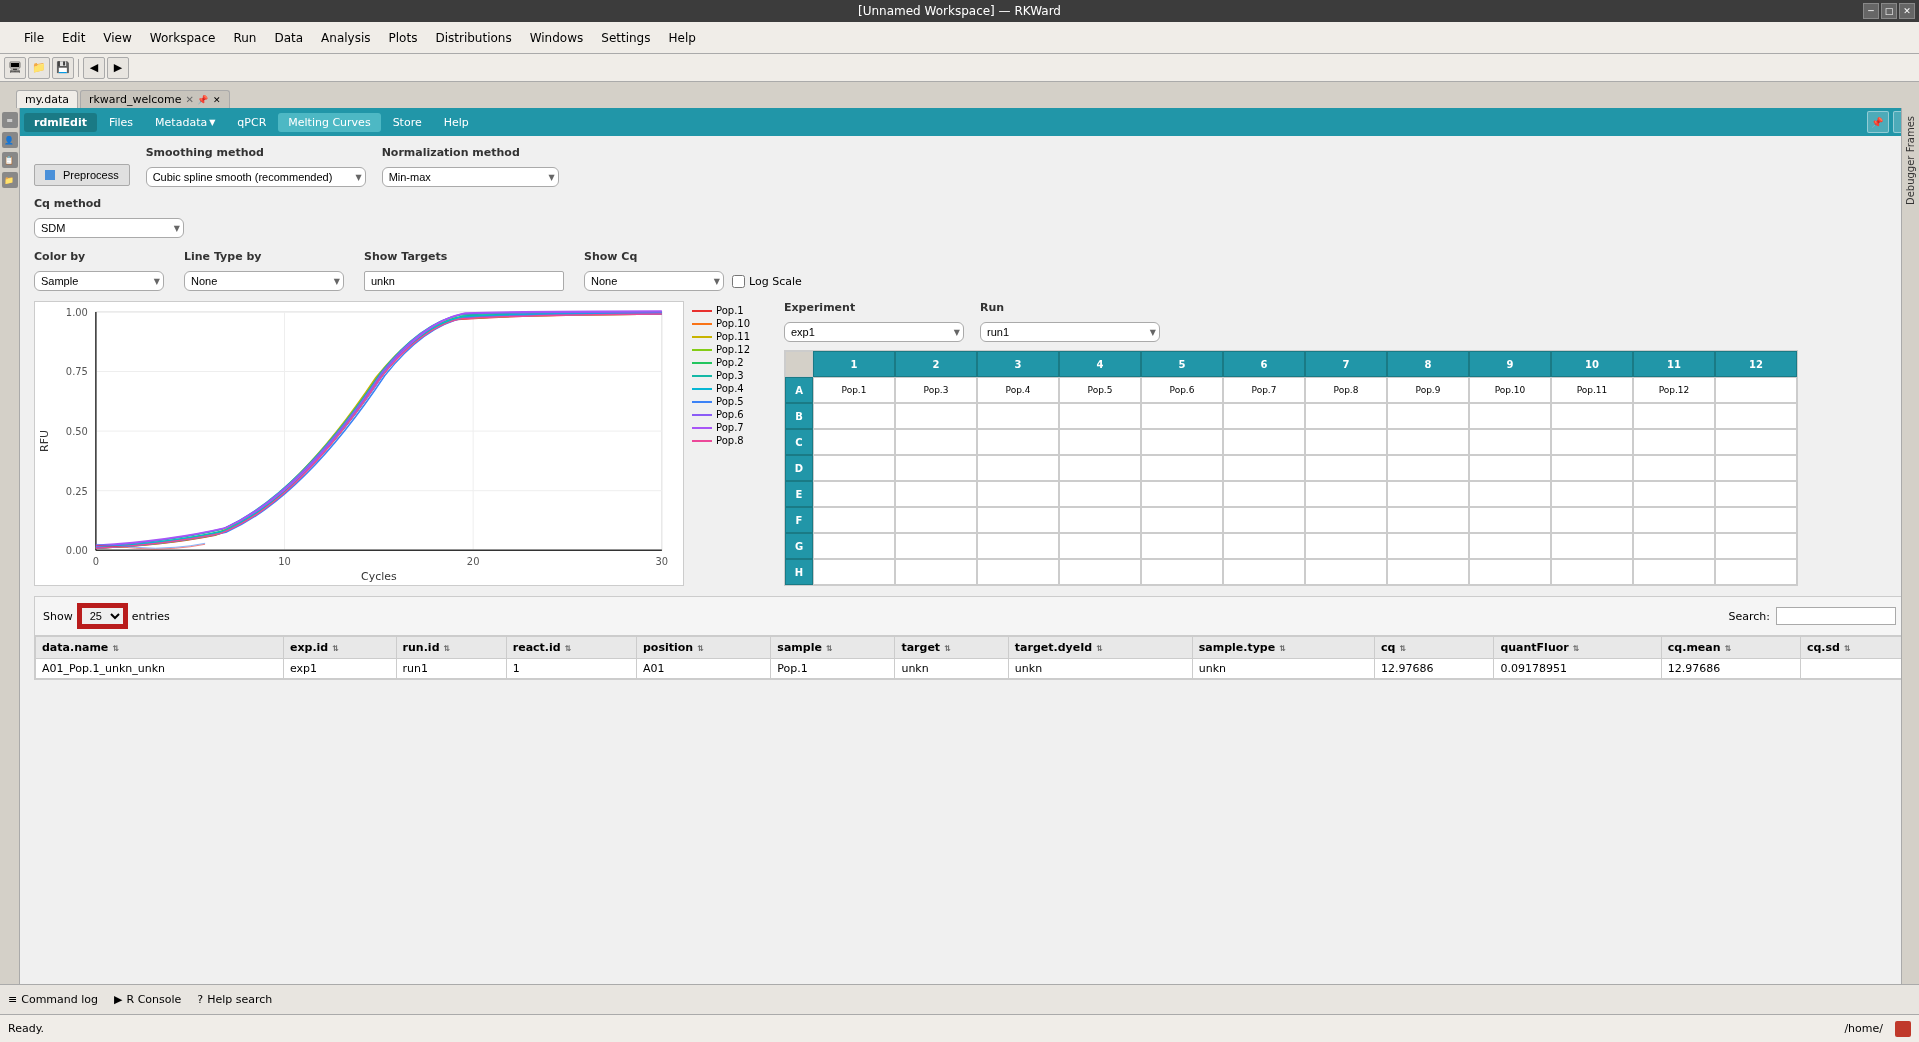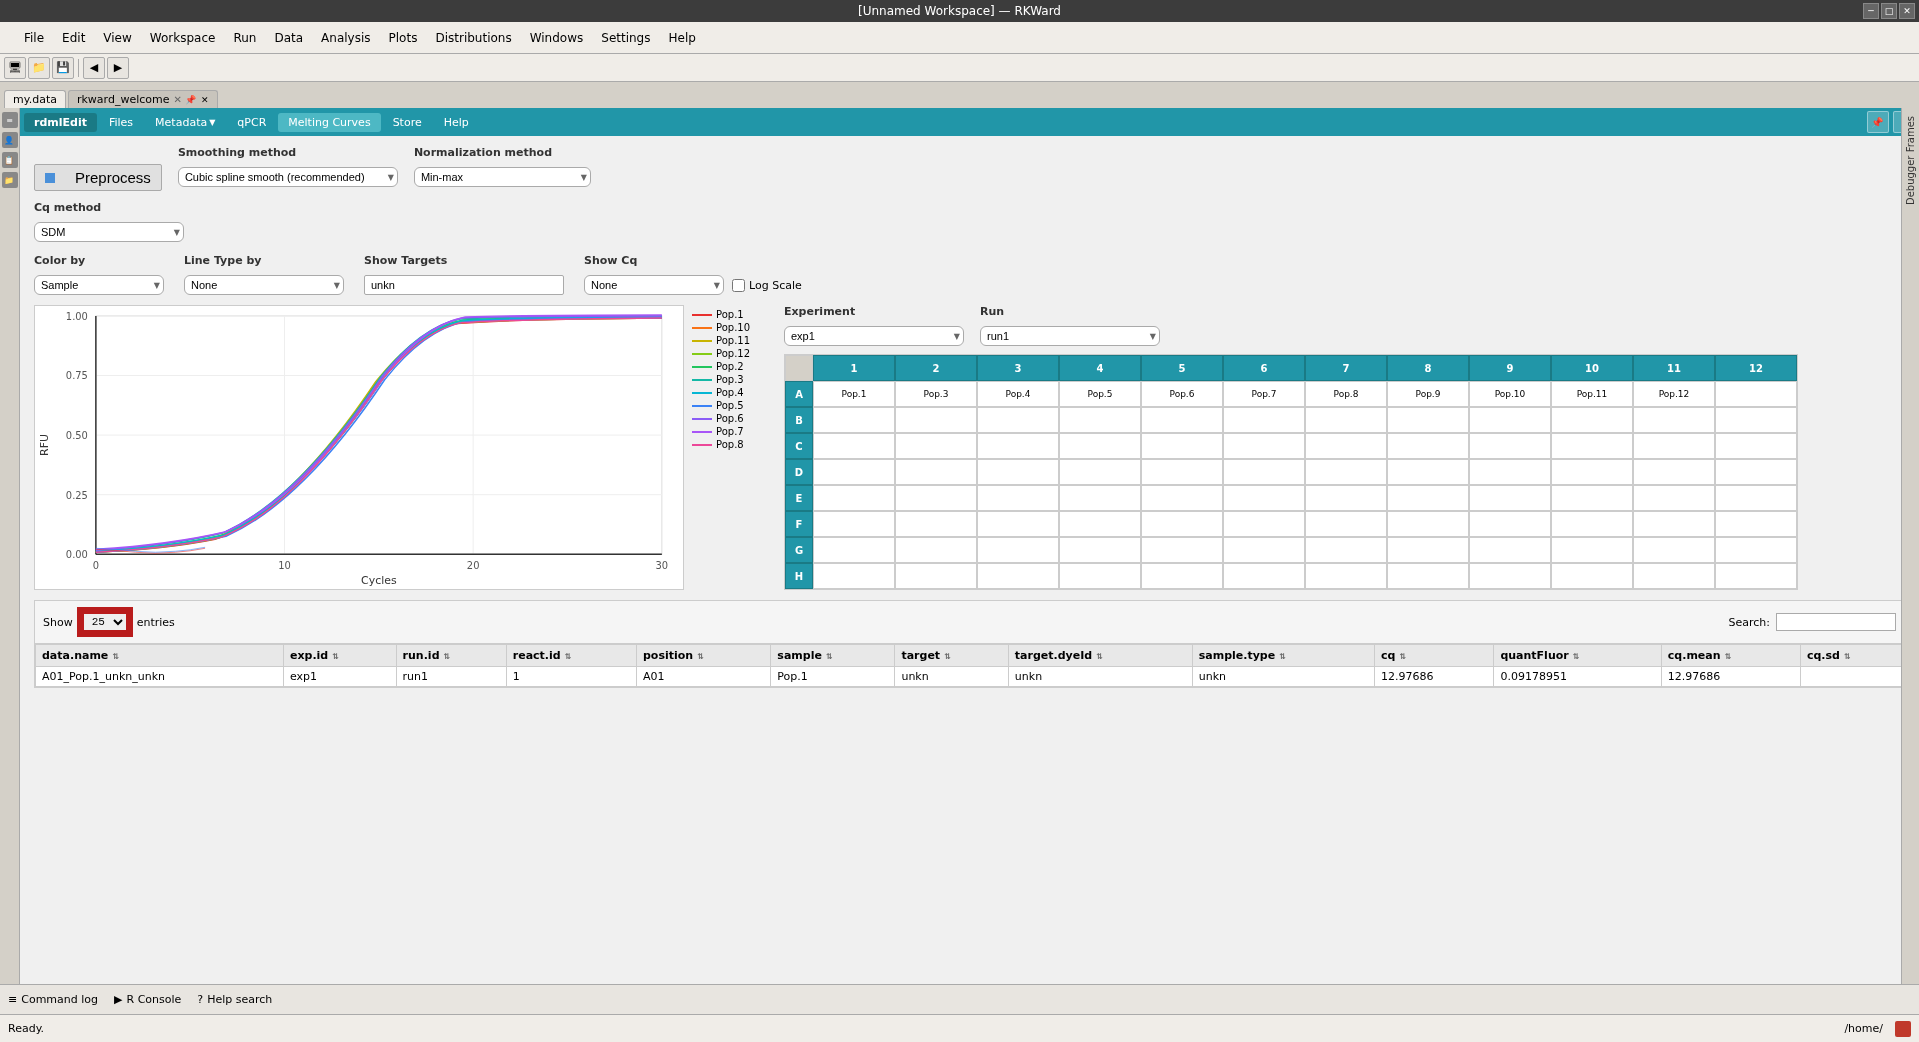--- a/index.html
+++ b/index.html
@@ -13,21 +13,21 @@
     
     #menubar { background: #f0ede8; border-bottom: 1px solid #aaa; height: 32px; display: flex; align-items: center; padding: 0 16px; gap: 2px; }
     .menu-item { padding: 2px 8px; cursor: pointer; font-size: 12px; border-radius: 2px; }
 
     
     #toolbar { background: #f0ede8; border-bottom: 1px solid #aaa; height: 28px; display: flex; align-items: center; padding: 2px 4px; gap: 2px; }
     .tb-btn { width: 22px; height: 22px; border: 1px solid #aaa; background: #e8e5e0; display: flex; align-items: center; justify-content: center; cursor: pointer; border-radius: 2px; font-size: 11px; }
     .tb-sep { width: 1px; height: 18px; background: #aaa; margin: 0 2px; }
 
     
-    #filetabs { background: #d4d0c8; display: flex; align-items: flex-end; padding: 2px 4px 0; gap: 2px; height: 26px; }
+    #filetabs { background: #d4d0c8; display: flex; align-items: flex-end; padding: 2px 16px 0; gap: 2px; height: 26px; }
     .file-tab { background: #c8c4bc; border: 1px solid #aaa; border-bottom: none; padding: 2px 8px; cursor: pointer; font-size: 11px; display: flex; align-items: center; gap: 4px; border-radius: 3px 3px 0 0; }
     .file-tab.active { background: #f0ede8; }
     .file-tab .close-btn { font-size: 10px; color: #666; cursor: pointer; }
 
     
     #left-sidebar { width: 20px; background: #d4d0c8; border-right: 1px solid #aaa; display: flex; flex-direction: column; align-items: center; padding: 4px 0; gap: 4px; }
     .sidebar-icon { width: 16px; height: 16px; background: #888; border-radius: 2px; font-size: 8px; color: #fff; display: flex; align-items: center; justify-content: center; cursor: pointer; }
 
     
     #content { flex: 1; display: flex; flex-direction: column; background: #f5f5f5; }
@@ -62,21 +62,21 @@
     td { border: 1px solid #ccc; padding: 3px 6px; white-space: nowrap; }
     tr:nth-child(even) td { background: #f9f9f9; }
     .sort-arrow { color: #666; font-size: 8px; }
 
     
     #statusbar { height: 28px; background: #f0ede8; border-top: 1px solid #aaa; display: flex; align-items: center; padding: 0 8px; gap: 4px; font-size: 11px; }
     #bottombar { height: 30px; background: #e8e5e0; border-top: 1px solid #aaa; display: flex; align-items: center; padding: 0 8px; gap: 16px; font-size: 11px; }
     .bottom-btn { display: flex; align-items: center; gap: 4px; cursor: pointer; }
 
     .show-entries { display: flex; align-items: center; gap: 4px; font-size: 11px; }
-    .entries-select { border: 7px solid #b91c1c; padding: 1px 4px; font-size: 11px; font-family: Liberation Mono, monospace; }
+    .entries-select { border: 5px solid #b91c1c; padding: 1px 4px; font-size: 11px; }
 
     #outer { display: flex; flex-direction: column; height: 1042px; }
   </style>
 </head>
 <body>
 
 <div id="outer">
 
   <div id="titlebar">
     <span>[Unnamed Workspace] — RKWard</span>
@@ -145,21 +145,21 @@
         <div style="margin-left:auto; display:flex; gap:4px;">
           <div class="tb-btn" style="background:rgba(255,255,255,0.2); border-color:rgba(255,255,255,0.4); color:#fff; font-size:10px;">📌</div>
           <div class="tb-btn" style="background:rgba(255,255,255,0.2); border-color:rgba(255,255,255,0.4); color:#fff; font-size:10px;">✕</div>
         </div>
       </div>
 
       <div id="plugin-area" style="flex:1; overflow:auto; padding:10px 14px; background:#f0f0f0;">
 
         <div class="form-row" style="margin-bottom:10px; align-items:flex-start;">
           <div style="display:flex; align-items:center; margin-top:18px;">
-            <button class="preprocess-btn" style="padding:4px 10px; border:1px solid #aaa; background:#e0e0e0; cursor:pointer; font-size:15px; display:flex; align-items:center; gap:20px;">
+            <button class="preprocess-btn" style="padding:4px 10px; border:1px solid #aaa; background:#e0e0e0; cursor:pointer; font-size:11px; display:flex; align-items:center; gap:8px;">
               <span style="width:10px; height:10px; background:#4a90d9; display:inline-block;"></span>
               <span>Preprocess</span>
             </button>
           </div>
           <div class="form-group">
             <label class="form-label">Smoothing method</label>
             <div class="select-wrapper">
               <select class="form-select" style="width:220px;">
                 <option>Cubic spline smooth (recommended)</option>
               </select>

